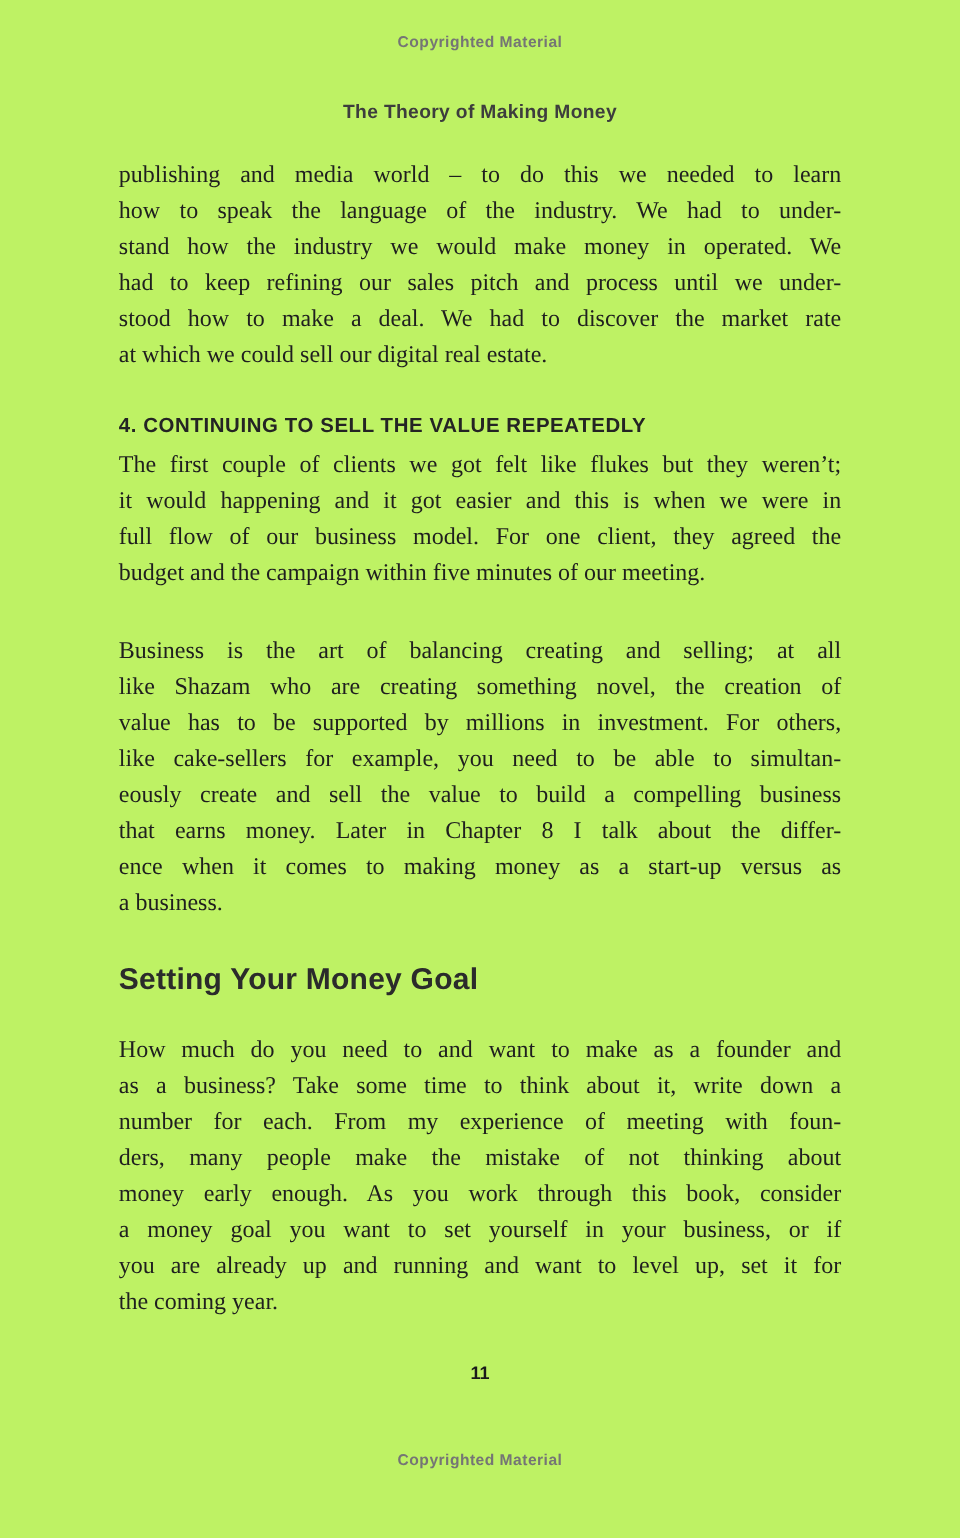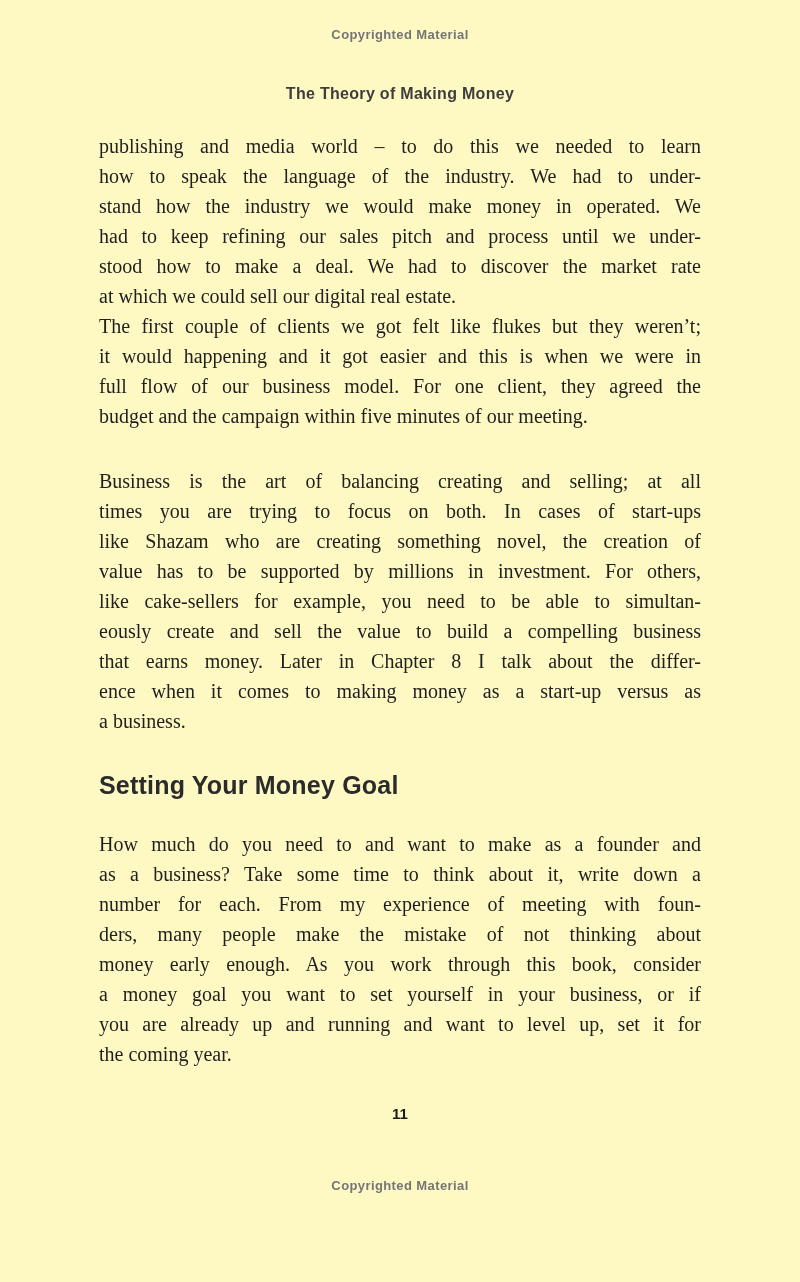--- a/index.html
+++ b/index.html
@@ -8,21 +8,21 @@
     width: 800px;
     height: 1282px;
     font-family: "Liberation Serif", serif;
     color: #1f1f1f;
     overflow: hidden;
   }
   .page {
     width: 800px;
     height: 1282px;
     padding-top: 28px;
-    background: #fef9c3;
+    background: #bef264;
   }
   .copyright {
     font-family: "Liberation Sans", sans-serif;
     font-size: 13px;
     line-height: 14px;
     font-weight: 700;
     letter-spacing: 0.4px;
     color: #757575;
     text-align: center;
   }
@@ -98,31 +98,31 @@
   <div class="content">
     <div class="para p1">
         <div class="line">publishing and media world – to do this we needed to learn</div>
         <div class="line">how to speak the language of the industry. We had to under-</div>
         <div class="line">stand how the industry we would make money in operated. We</div>
         <div class="line">had to keep refining our sales pitch and process until we under-</div>
         <div class="line">stood how to make a deal. We had to discover the market rate</div>
         <div class="line last">at which we could sell our digital real estate.</div>
       </div>
 
+    <h2 class="section-heading">4. CONTINUING TO SELL THE VALUE REPEATEDLY</h2>
 
     <div class="para p2">
         <div class="line">The first couple of clients we got felt like flukes but they weren’t;</div>
         <div class="line">it would happening and it got easier and this is when we were in</div>
         <div class="line">full flow of our business model. For one client, they agreed the</div>
         <div class="line last">budget and the campaign within five minutes of our meeting.</div>
       </div>
 
     <div class="para p3">
         <div class="line">Business is the art of balancing creating and selling; at all</div>
-        <div class="line">times you are trying to focus on both. In cases of start-ups</div>
         <div class="line">like Shazam who are creating something novel, the creation of</div>
         <div class="line">value has to be supported by millions in investment. For others,</div>
         <div class="line">like cake-sellers for example, you need to be able to simultan-</div>
         <div class="line">eously create and sell the value to build a compelling business</div>
         <div class="line">that earns money. Later in Chapter 8 I talk about the differ-</div>
         <div class="line">ence when it comes to making money as a start-up versus as</div>
         <div class="line last">a business.</div>
       </div>
 
     <h1 class="chapter-heading">Setting Your Money Goal</h1>

